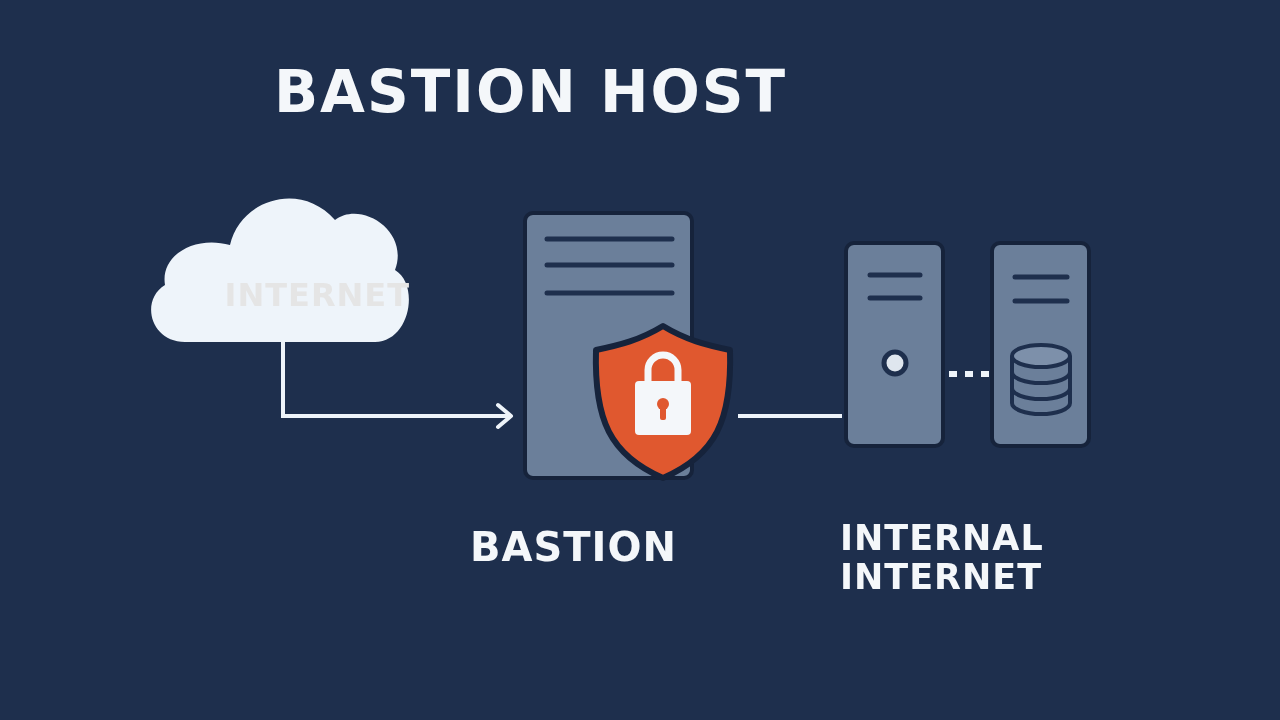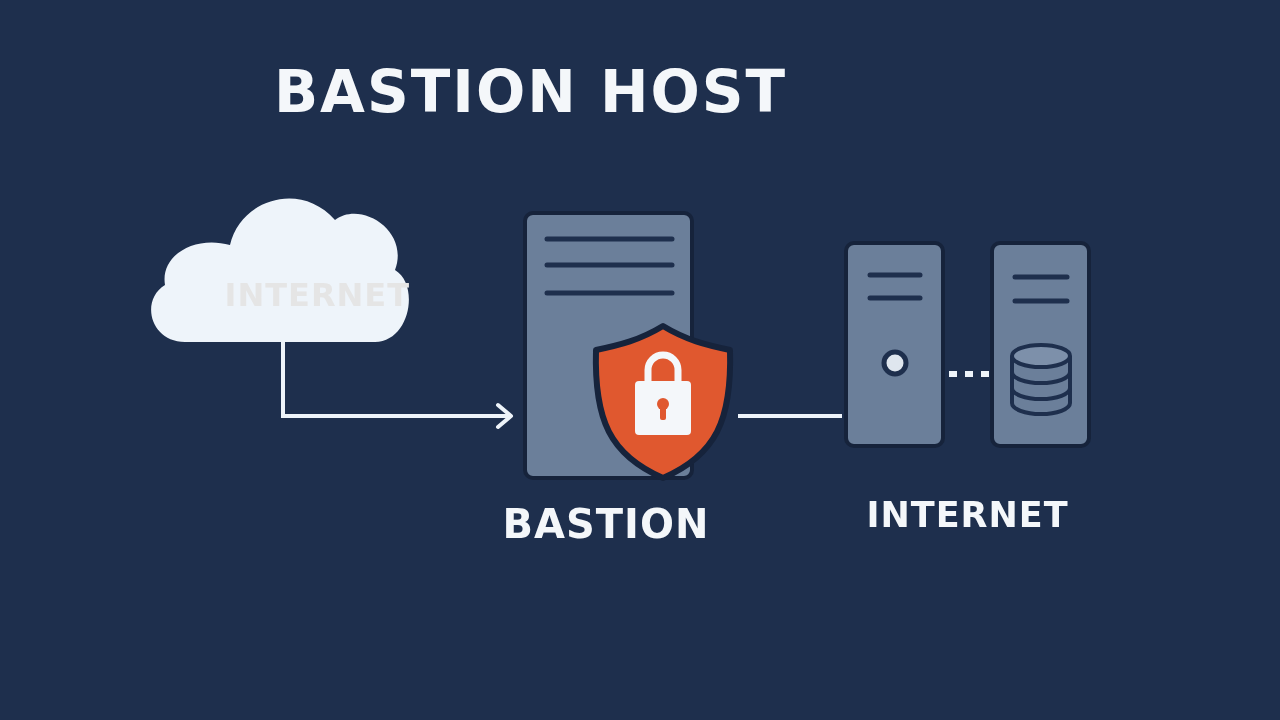--- a/index.html
+++ b/index.html
@@ -10,21 +10,21 @@
     position: relative;
   }
   .title {
     position: absolute; left: 0; width: 1061px; top: 58px;
     text-align: center; color: #f4f7fa; font-weight: bold;
     font-size: 58px; letter-spacing: 2px;
   }
   svg.diagram { position: absolute; left: 0; top: 0; }
   .label {
     position: absolute; color: #f4f7fa; font-weight: bold;
-    text-align: center; line-height: 1.12; letter-spacing: 1px;
+    line-height: 1.12; letter-spacing: 1px; margin-top: 23px;
   }
   .bastion-label { left: 470px; width: 272px; top: 502px; font-size: 40px; }
   .internal-label { left: 840px; width: 255px; top: 496px; font-size: 35px; }
   .cloud-text {
     position: absolute; left: 160px; width: 250px; top: 276px;
     text-align: right; color: #e5e5e5; font-weight: bold; font-size: 32px;
     letter-spacing: 1px;
   }
 </style>
 </head>
@@ -86,14 +86,15 @@
   </g>
 </svg>
 
 <div class="cloud-text">INTERNET</div>
 
 <div class="label bastion-label">
   <div>BASTION</div>
 </div>
 
 <div class="label internal-label">
+  <div>INTERNAL</div>
   <div>INTERNET</div>
 </div>
 
 </body></html>

